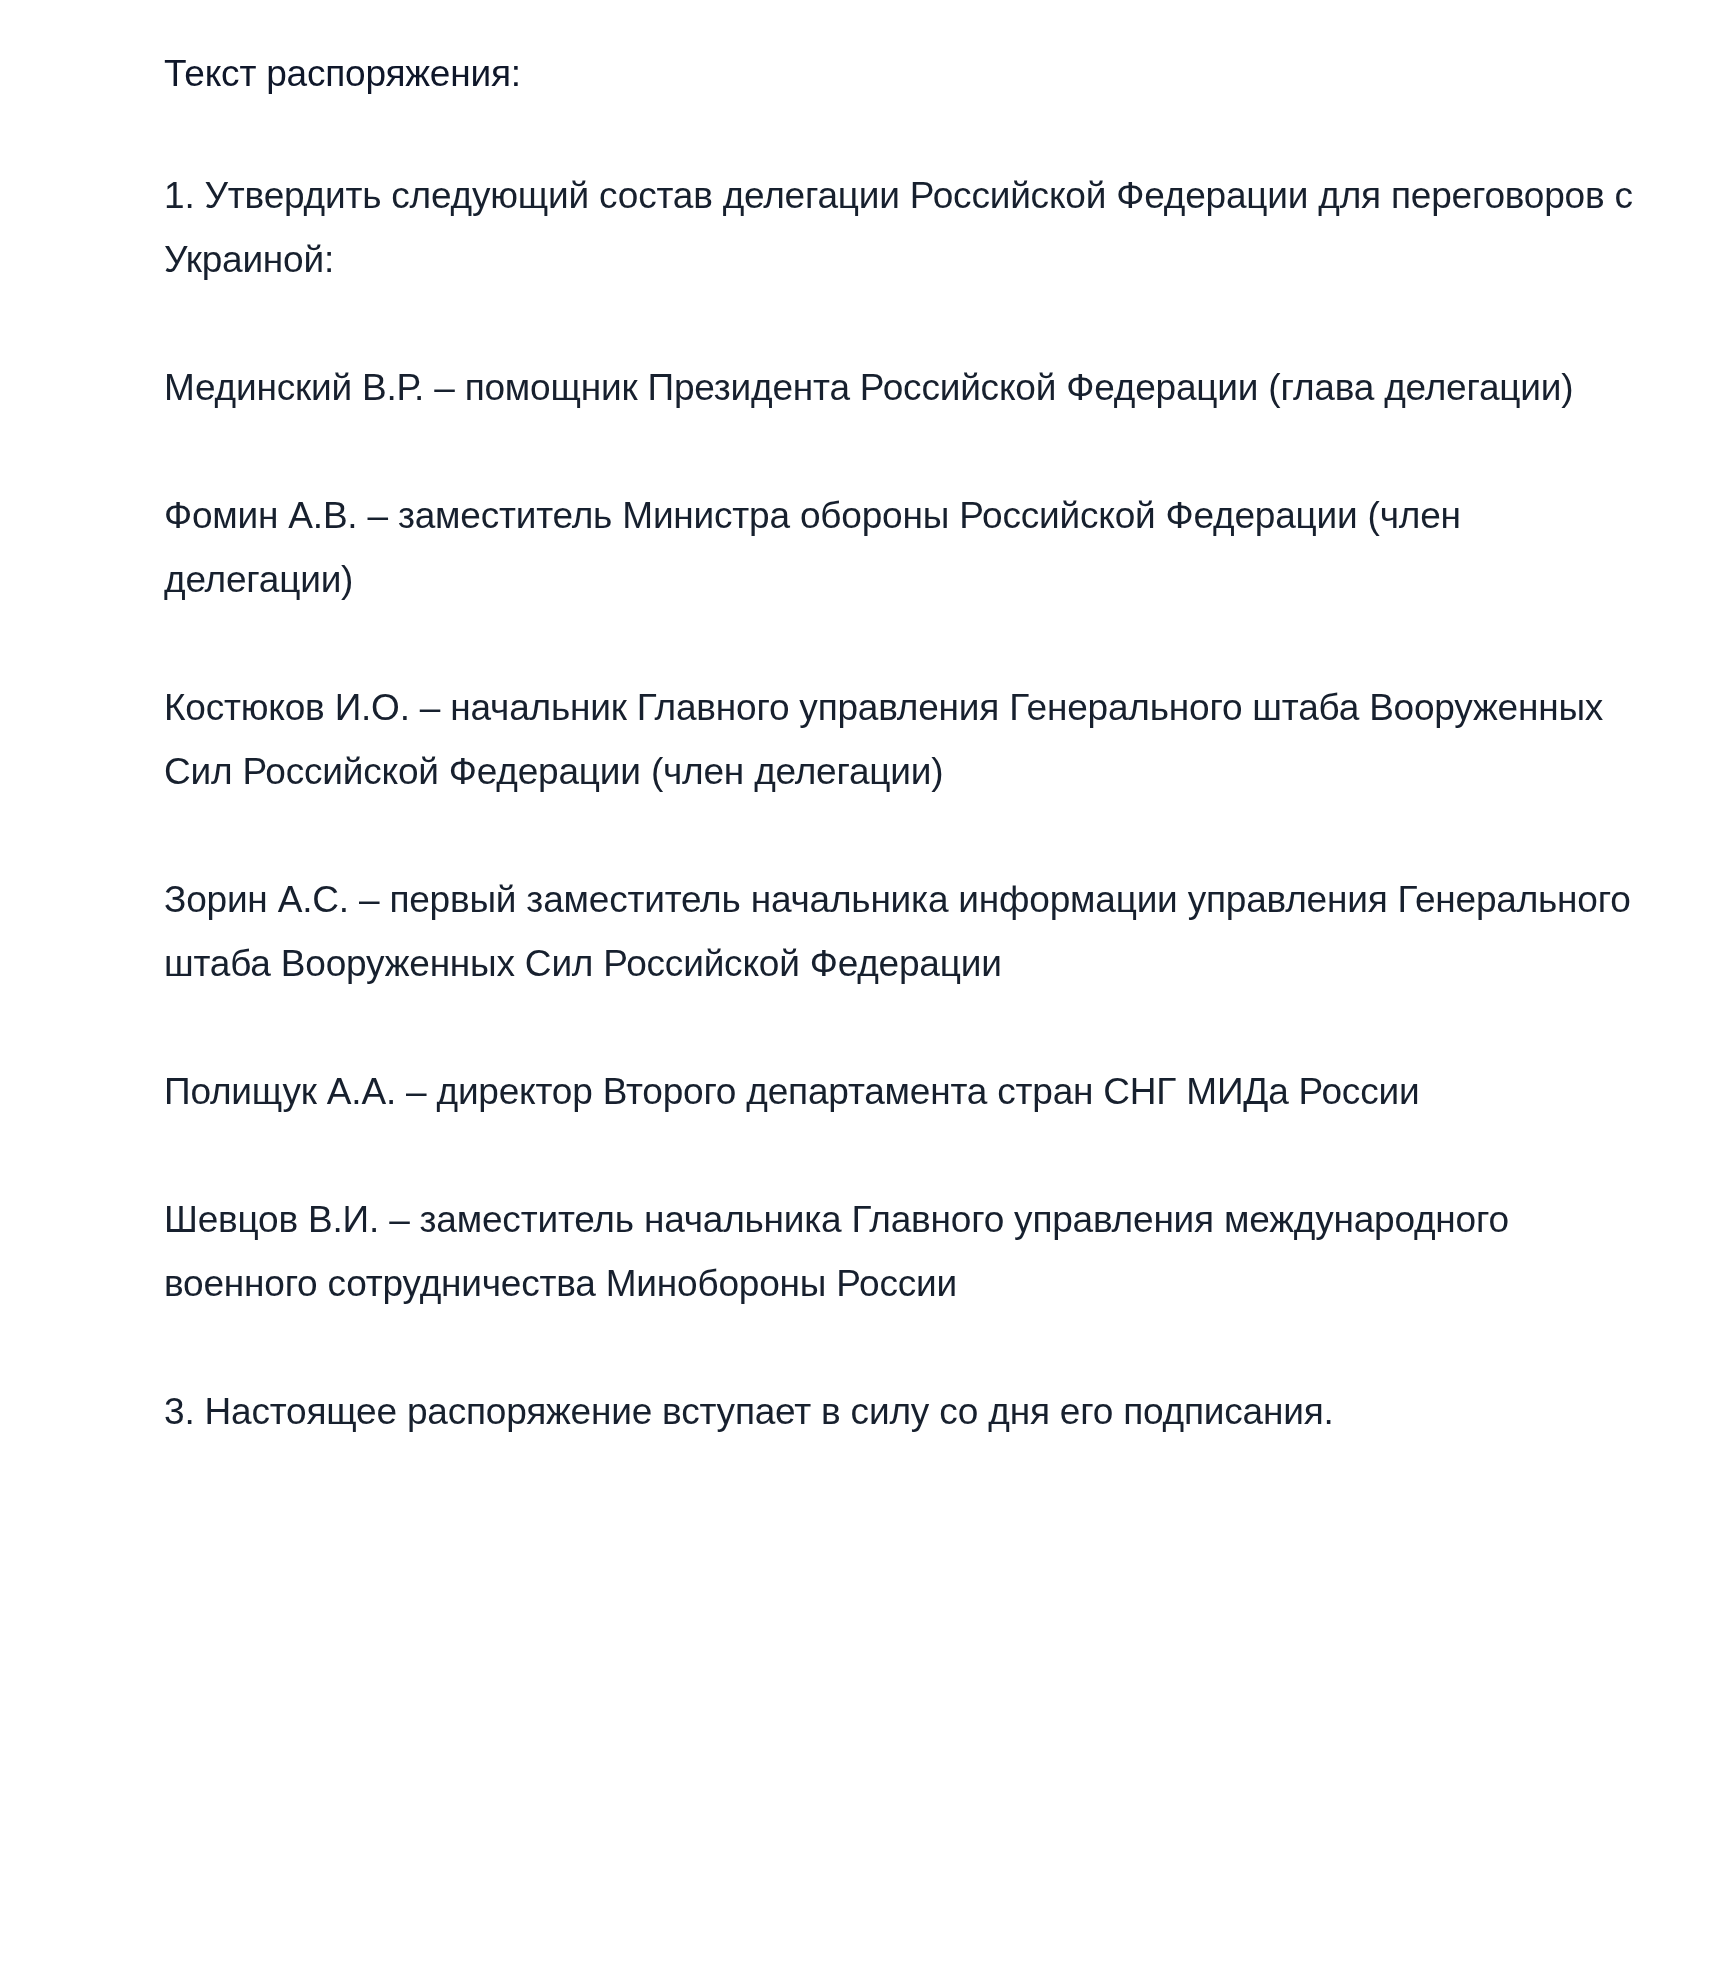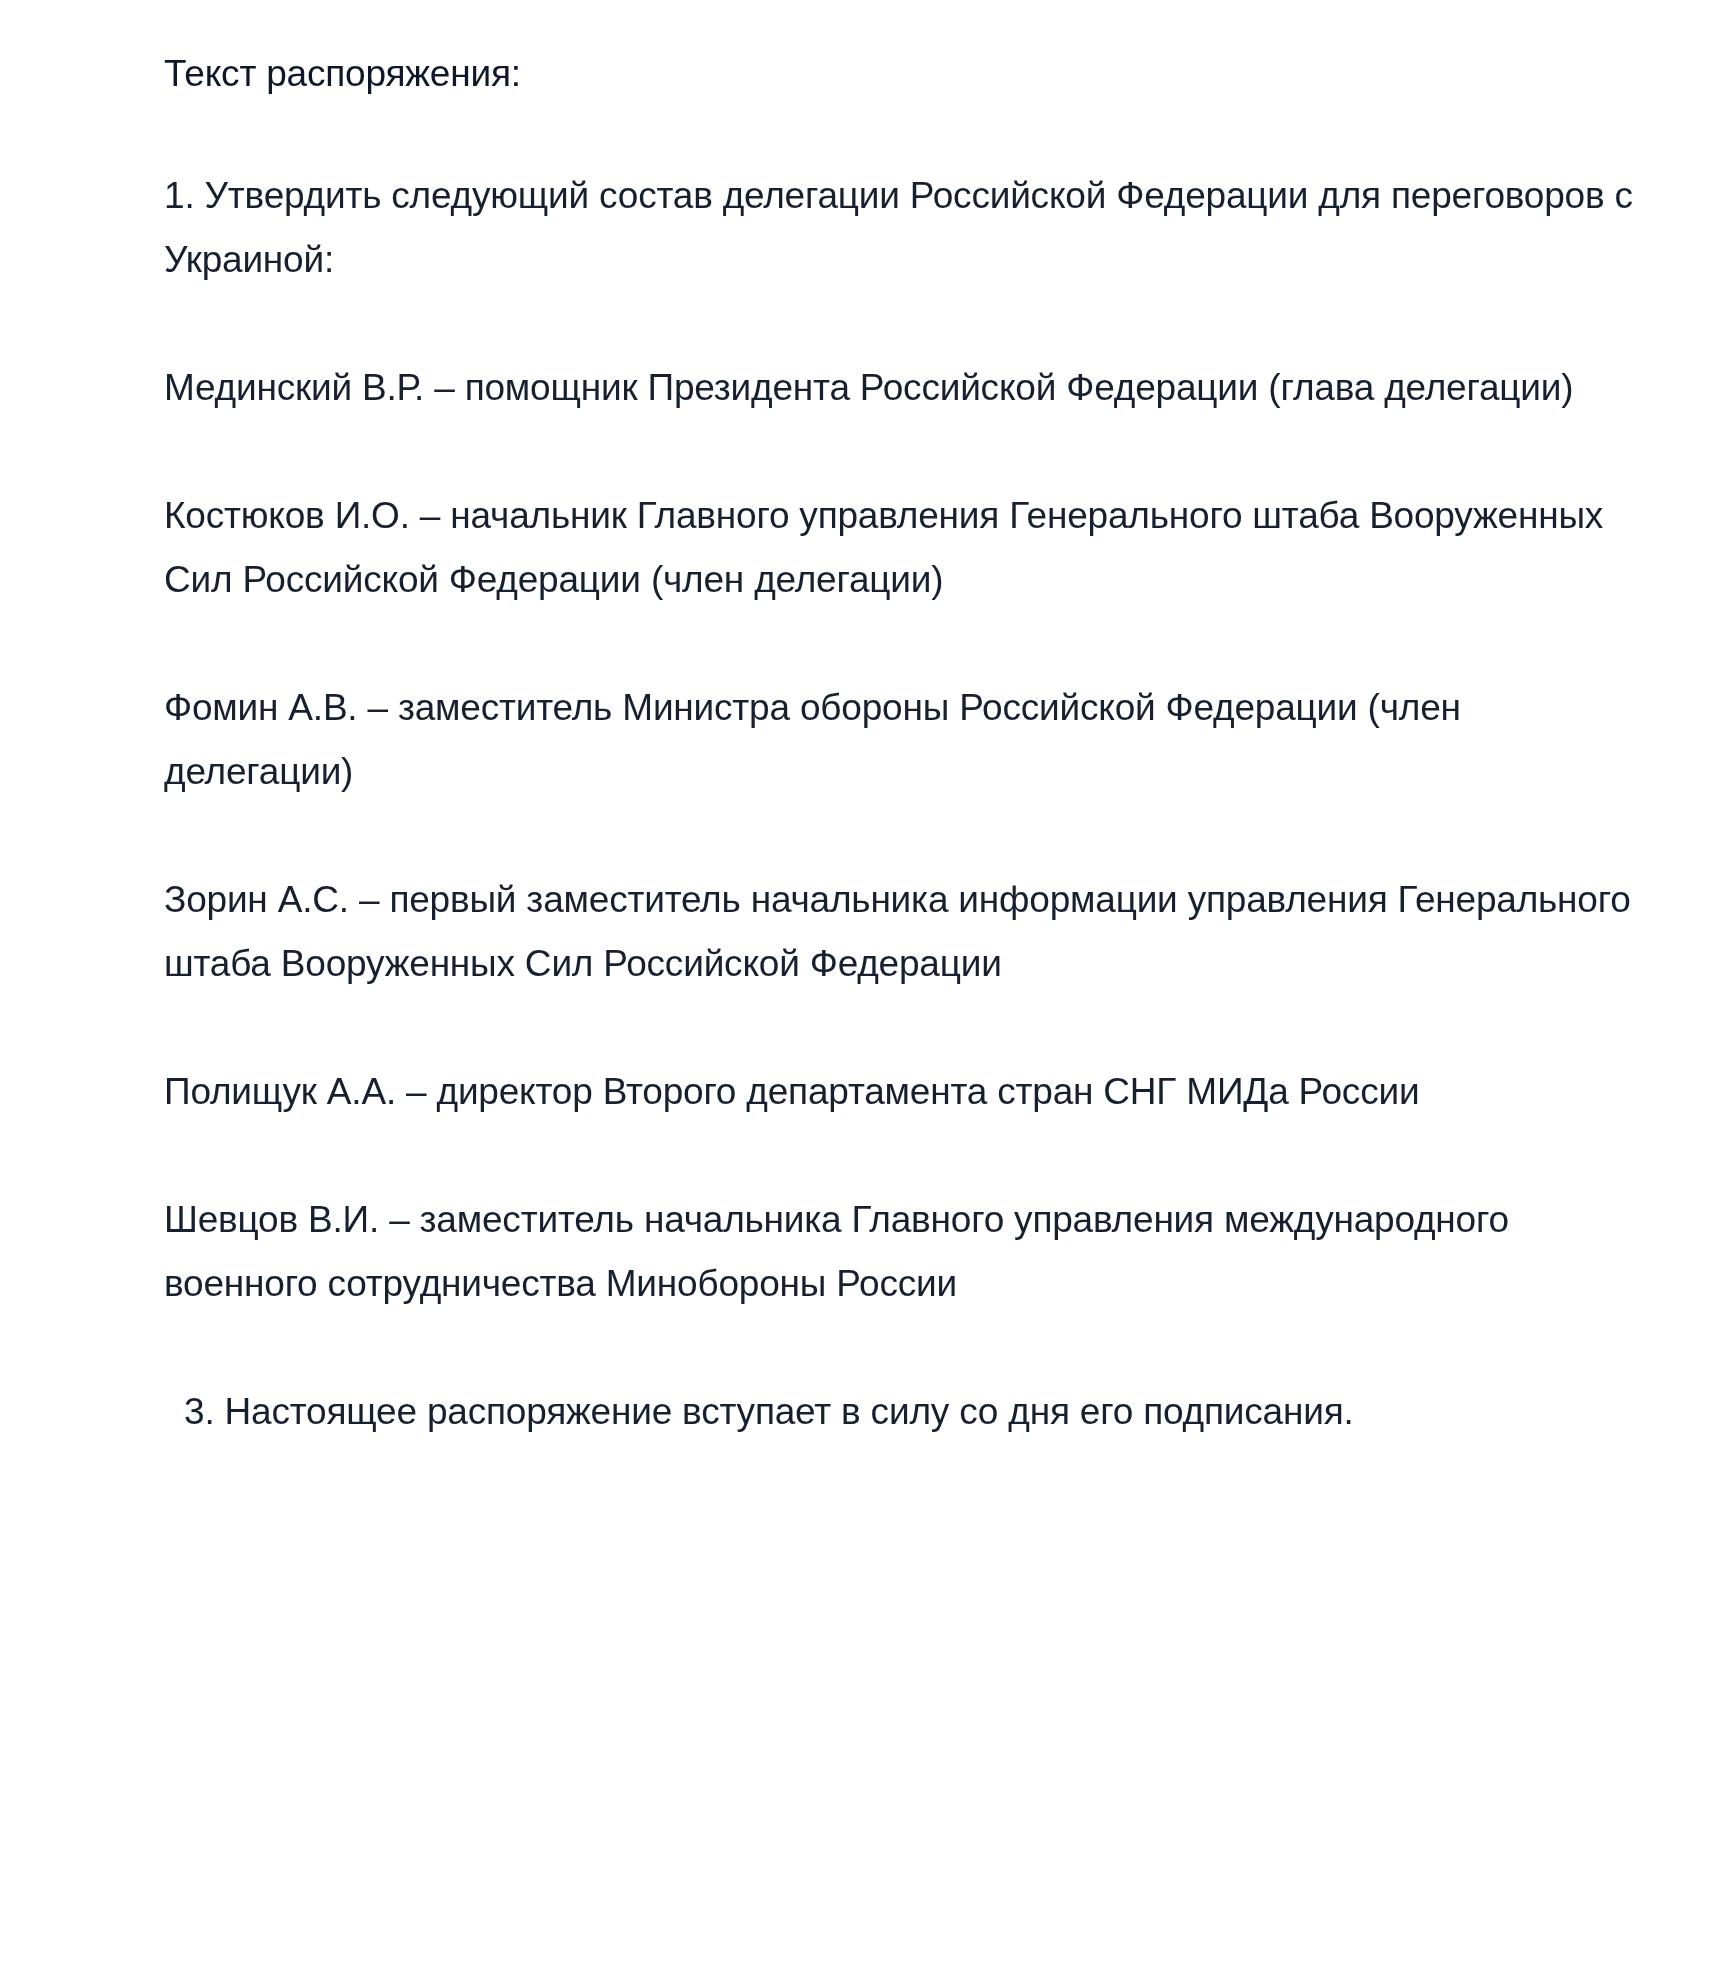--- a/index.html
+++ b/index.html
@@ -26,30 +26,29 @@
     font-weight: 400;
     margin: 0 0 58px 0;
     color: #0f172a;
   }
   .document p {
     margin: 0 0 64px 0;
     font-weight: 400;
   }
   .document p:last-child {
     margin-bottom: 0;
-    margin-left: 20px;
   }
 </style>
 </head>
 <body>
 
 <main class="document">
   <h1>Текст распоряжения:</h1>
 
   <p>1. Утвердить следующий состав делегации Российской Федерации для переговоров с Украиной:</p>
   <p>Мединский В.Р. – помощник Президента Российской Федерации (глава делегации)</p>
+  <p>Фомин А.В. – заместитель Министра обороны Российской Федерации (член делегации)</p>
   <p>Костюков И.О. – начальник Главного управления Генерального штаба Вооруженных Сил Российской Федерации (член делегации)</p>
-  <p>Фомин А.В. – заместитель Министра обороны Российской Федерации (член делегации)</p>
   <p>Зорин А.С. – первый заместитель начальника информации управления Генерального штаба Вооруженных Сил Российской Федерации</p>
   <p>Полищук А.А. – директор Второго департамента стран СНГ МИДа России</p>
   <p>Шевцов В.И. – заместитель начальника Главного управления международного военного сотрудничества Минобороны России</p>
   <p>3. Настоящее распоряжение вступает в силу со дня его подписания.</p>
 </main>
 
 </body></html>

